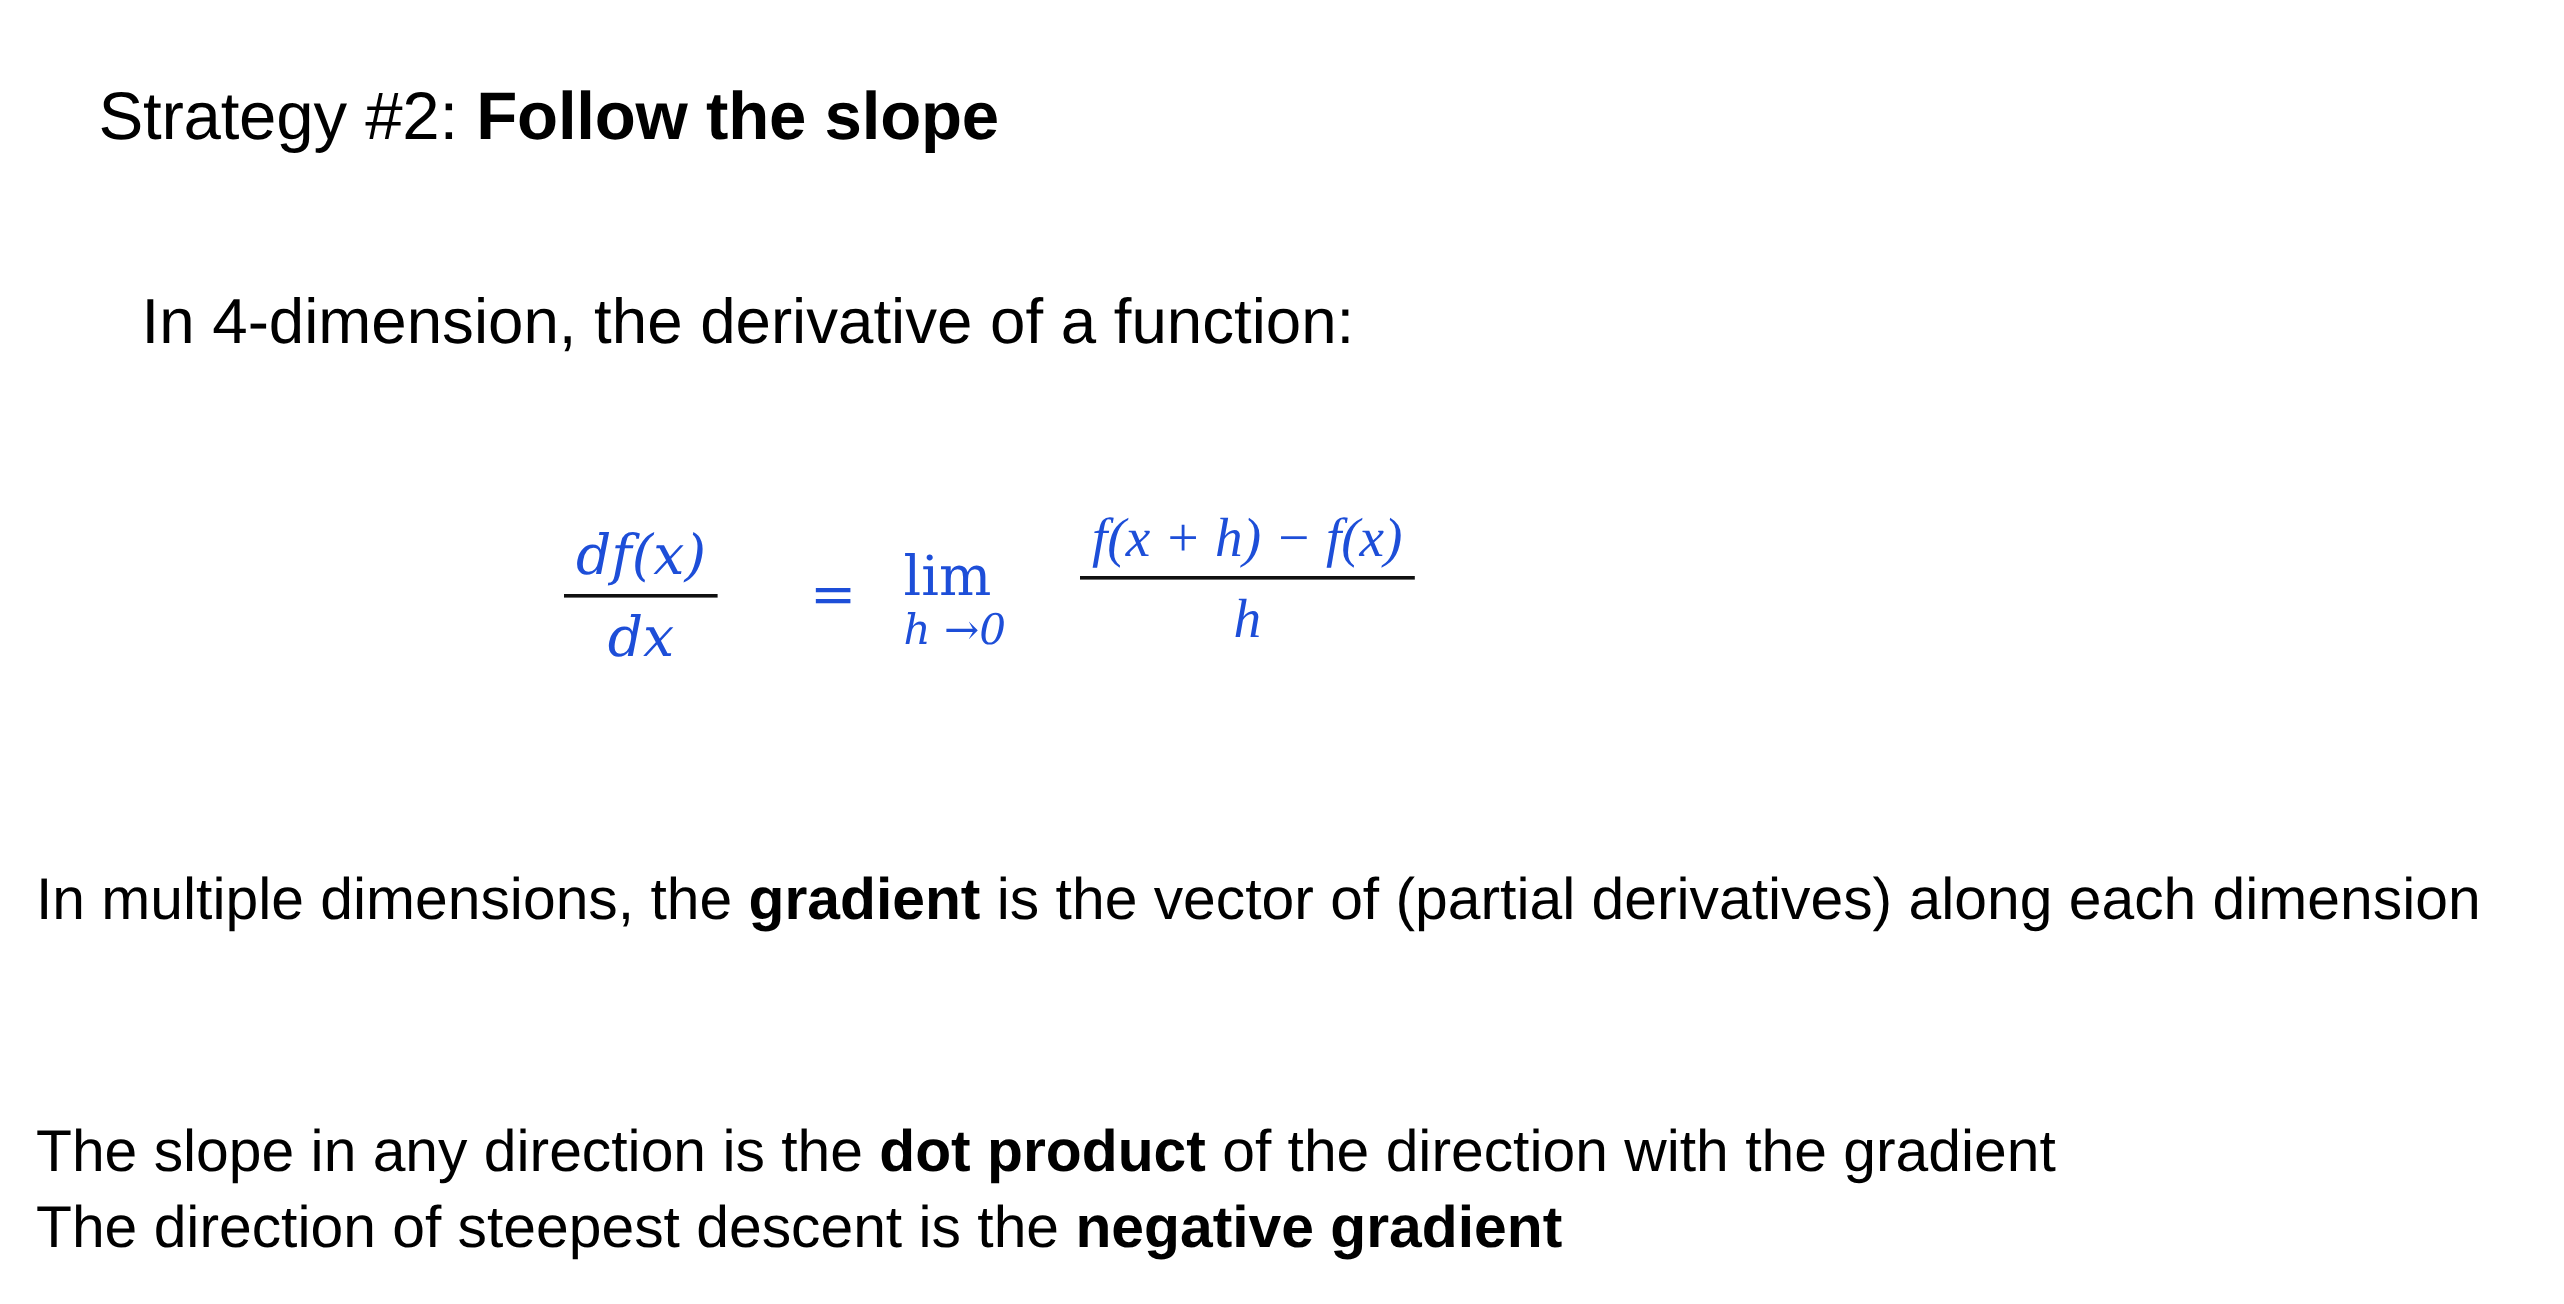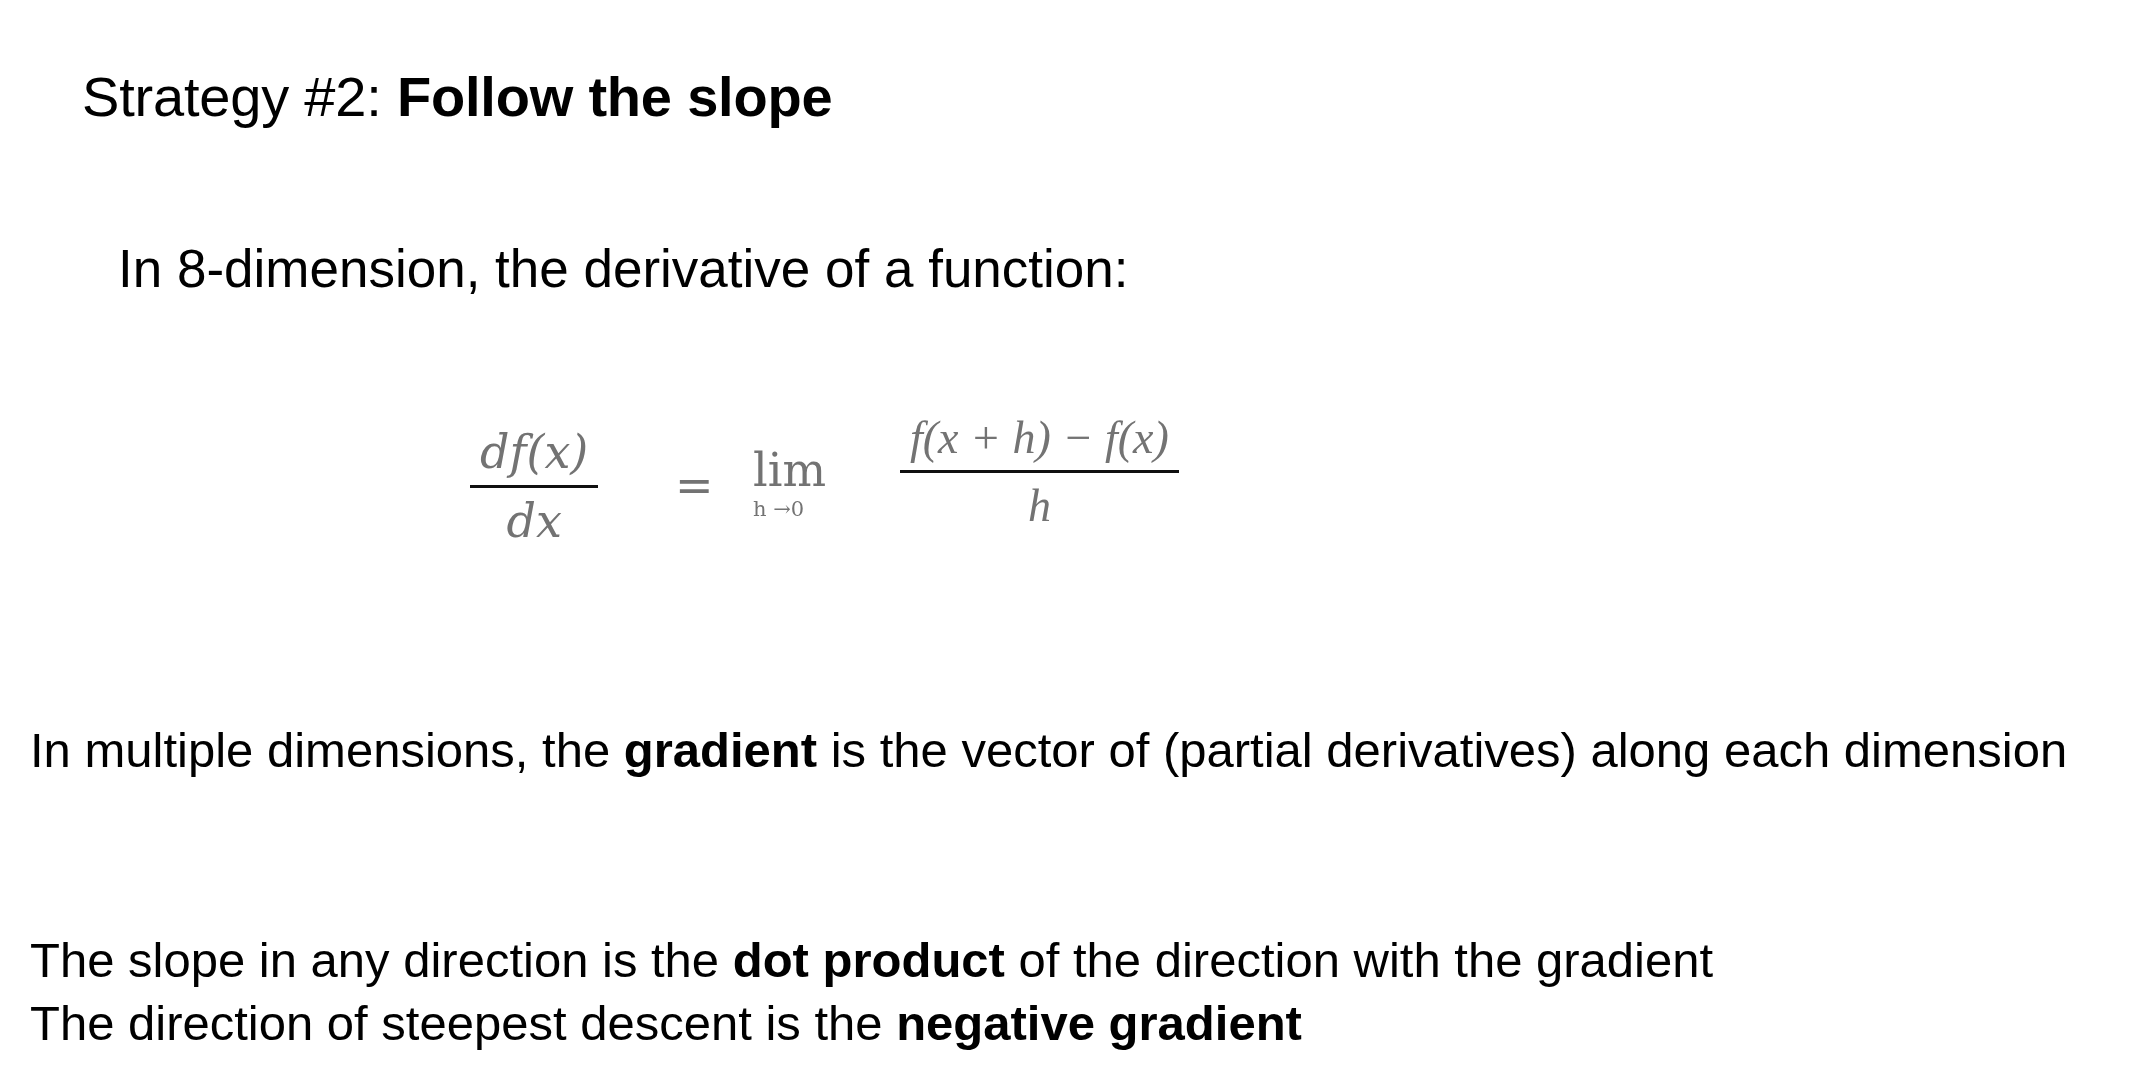--- a/index.html
+++ b/index.html
@@ -43,25 +43,25 @@
     left: 118px;
     top: 198px;
     font-size: 53px;
     line-height: 1.2;
     white-space: nowrap;
   }
 
   .formula {
     position: absolute;
     left: 470px;
-    top: 372px;
+    top: 382px;
     width: 900px;
     height: 170px;
     font-family: "DejaVu Serif", serif;
-    color: #737373;
+    color: #1d4ed8;
   }
 
   
   .frac {
     display: inline-block;
     vertical-align: middle;
     text-align: center;
   }
   .frac .num,
   .frac .den {
@@ -93,23 +93,24 @@
     left: 283px;
     top: 36px;
     text-align: left;
     line-height: 1;
   }
   .limblock .lim {
     font-size: 46px;
     display: block;
   }
   .limblock .sub {
-    font-size: 21px;
+    font-size: 35px;
     display: block;
     margin-top: 6px;
+    font-style: italic;
   }
   .f-right {
     position: absolute;
     left: 430px;
     top: 0px;
     font-size: 46px;
     font-style: italic;
     font-family: Liberation Serif, serif;
   }
   .f-right .num { white-space: nowrap; }
@@ -126,21 +127,21 @@
 </style>
 </head>
 <body>
 
 <div class="slide">
 
   <div class="slide-title">
     <span>Strategy #2: </span><span class="bold">Follow the slope</span>
   </div>
 
-  <div class="subhead">In 8-dimension, the derivative of a function:</div>
+  <div class="subhead">In 4-dimension, the derivative of a function:</div>
 
   <div class="formula">
 
     <div class="f-main">
       <span class="frac">
         <span class="num">df(x)</span>
         <span class="bar"></span>
         <span class="den">dx</span>
       </span>
     </div>

